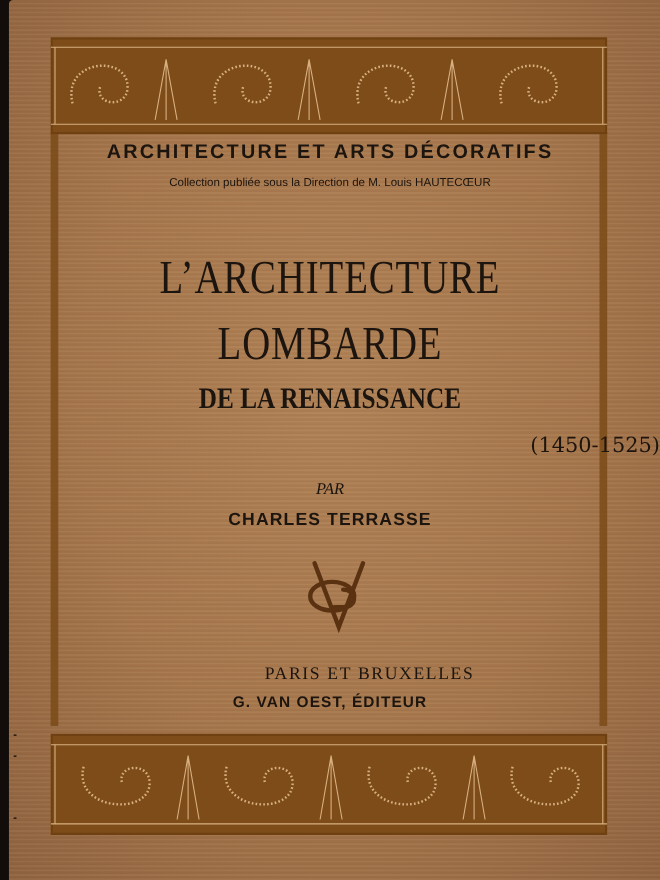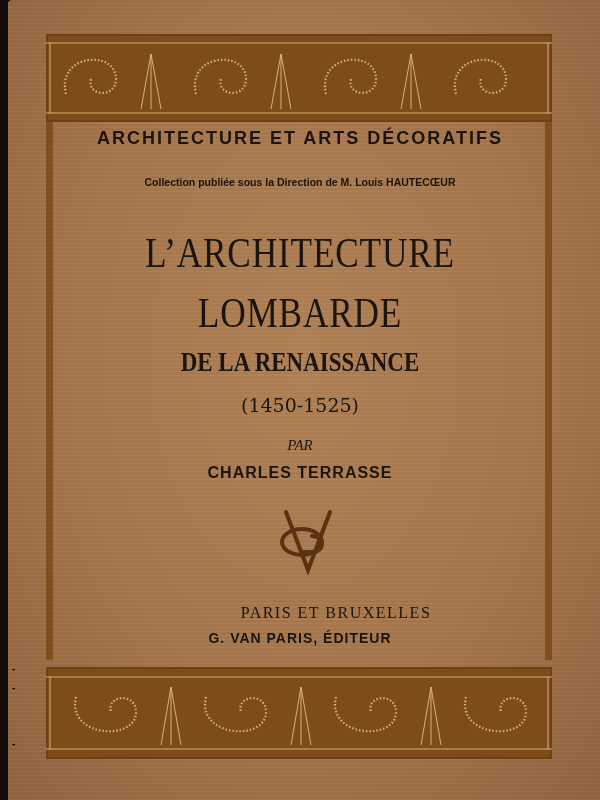--- a/index.html
+++ b/index.html
@@ -13,25 +13,25 @@
   }
   .edge-dark { position:absolute; left:0; top:0; width:10px; height:800px; background:#120d0a; }
   .frame-side { position:absolute; background:#7a4a18; opacity:0.85; }
   .frieze {
     position:absolute; left:46px; width:506px; background:#7d4c18; overflow:hidden;
     box-shadow: inset 0 0 0 2px #6e4012;
   }
   .frieze svg { display:block; width:100%; height:100%; }
   .text { position:absolute; left:0; width:600px; text-align:center; color:#1c140e; }
   .series { top:128px; font-family:"Liberation Sans", sans-serif; font-weight:bold; font-size:18px; letter-spacing:2px; }
-  .collection { top:176px; font-family:"Liberation Sans", sans-serif; font-weight:bold; font-size:10.5px; }
+  .collection { top:160px; font-family:"Liberation Sans", sans-serif; font-weight:normal; font-size:10.5px; }
   .title1 { top:228px; font-family:"Liberation Serif", serif; font-size:43px; letter-spacing:1px; transform:scaleX(0.82); }
   .title2 { top:288px; font-family:"Liberation Serif", serif; font-size:43px; letter-spacing:1px; transform:scaleX(0.82); }
   .title3 { top:347px; font-family:"Liberation Serif", serif; font-weight:bold; font-size:27px; transform:scaleX(0.85); }
-  .dates { top:394px; font-family:"DejaVu Serif", serif; font-size:19px; }
+  .dates { top:394px; font-family:"DejaVu Serif", serif; font-size:19px;text-align:right; }
   .par { top:437px; font-family:"Liberation Serif", serif; font-size:15px;font-style:italic; }
   .author { top:464px; font-family:"Liberation Sans", sans-serif; font-weight:bold; font-size:16px; letter-spacing:1px; }
   .city { top:604px; font-family:"Liberation Serif", serif; font-size:16px; letter-spacing:1.5px;padding-left:36px; }
   .publisher { top:630px; font-family:"Liberation Sans", sans-serif; font-weight:bold; font-size:14px; letter-spacing:1px; }
   .mono { position:absolute; left:272px; top:506px; width:70px; height:70px; }
   .stray { position:absolute; left:12px; color:#0e0a08; font-family:"Liberation Sans", sans-serif; font-size:10px; font-weight:bold; }
 </style>
 </head>
 <body>
 
@@ -75,21 +75,21 @@
 
 <svg class="mono" viewBox="0 0 70 70">
   <g fill="none" stroke="#5a3212" stroke-width="4" stroke-linecap="round">
     <path d="M14 6 L36 64 L58 6"></path>
     <ellipse cx="30" cy="36" rx="20" ry="13"></ellipse>
     <path d="M40 30 C52 30,54 46,40 46 L32 46"></path>
   </g>
 </svg>
 
 <div class="text city">PARIS ET BRUXELLES</div>
-<div class="text publisher">G. VAN PARIS, ÉDITEUR</div>
+<div class="text publisher">G. VAN OEST, ÉDITEUR</div>
 
 <div class="frieze" style="top:667px;height:92px;">
   <svg viewBox="0 0 506 92" preserveAspectRatio="none">
     <g fill="none" stroke="#d8b080" stroke-width="1">
       <line x1="0" y1="10" x2="506" y2="10"></line>
         <line x1="0" y1="82" x2="506" y2="82"></line>
       <path d="M4 10 v72 M502 10 v72"></path>
     </g>
     <g fill="none" stroke="#d8b080" stroke-width="2.2" stroke-dasharray="1.5 2">
       <path d="M30 30 C20 70,90 75,90 45 C90 25,60 28,65 45"></path>

